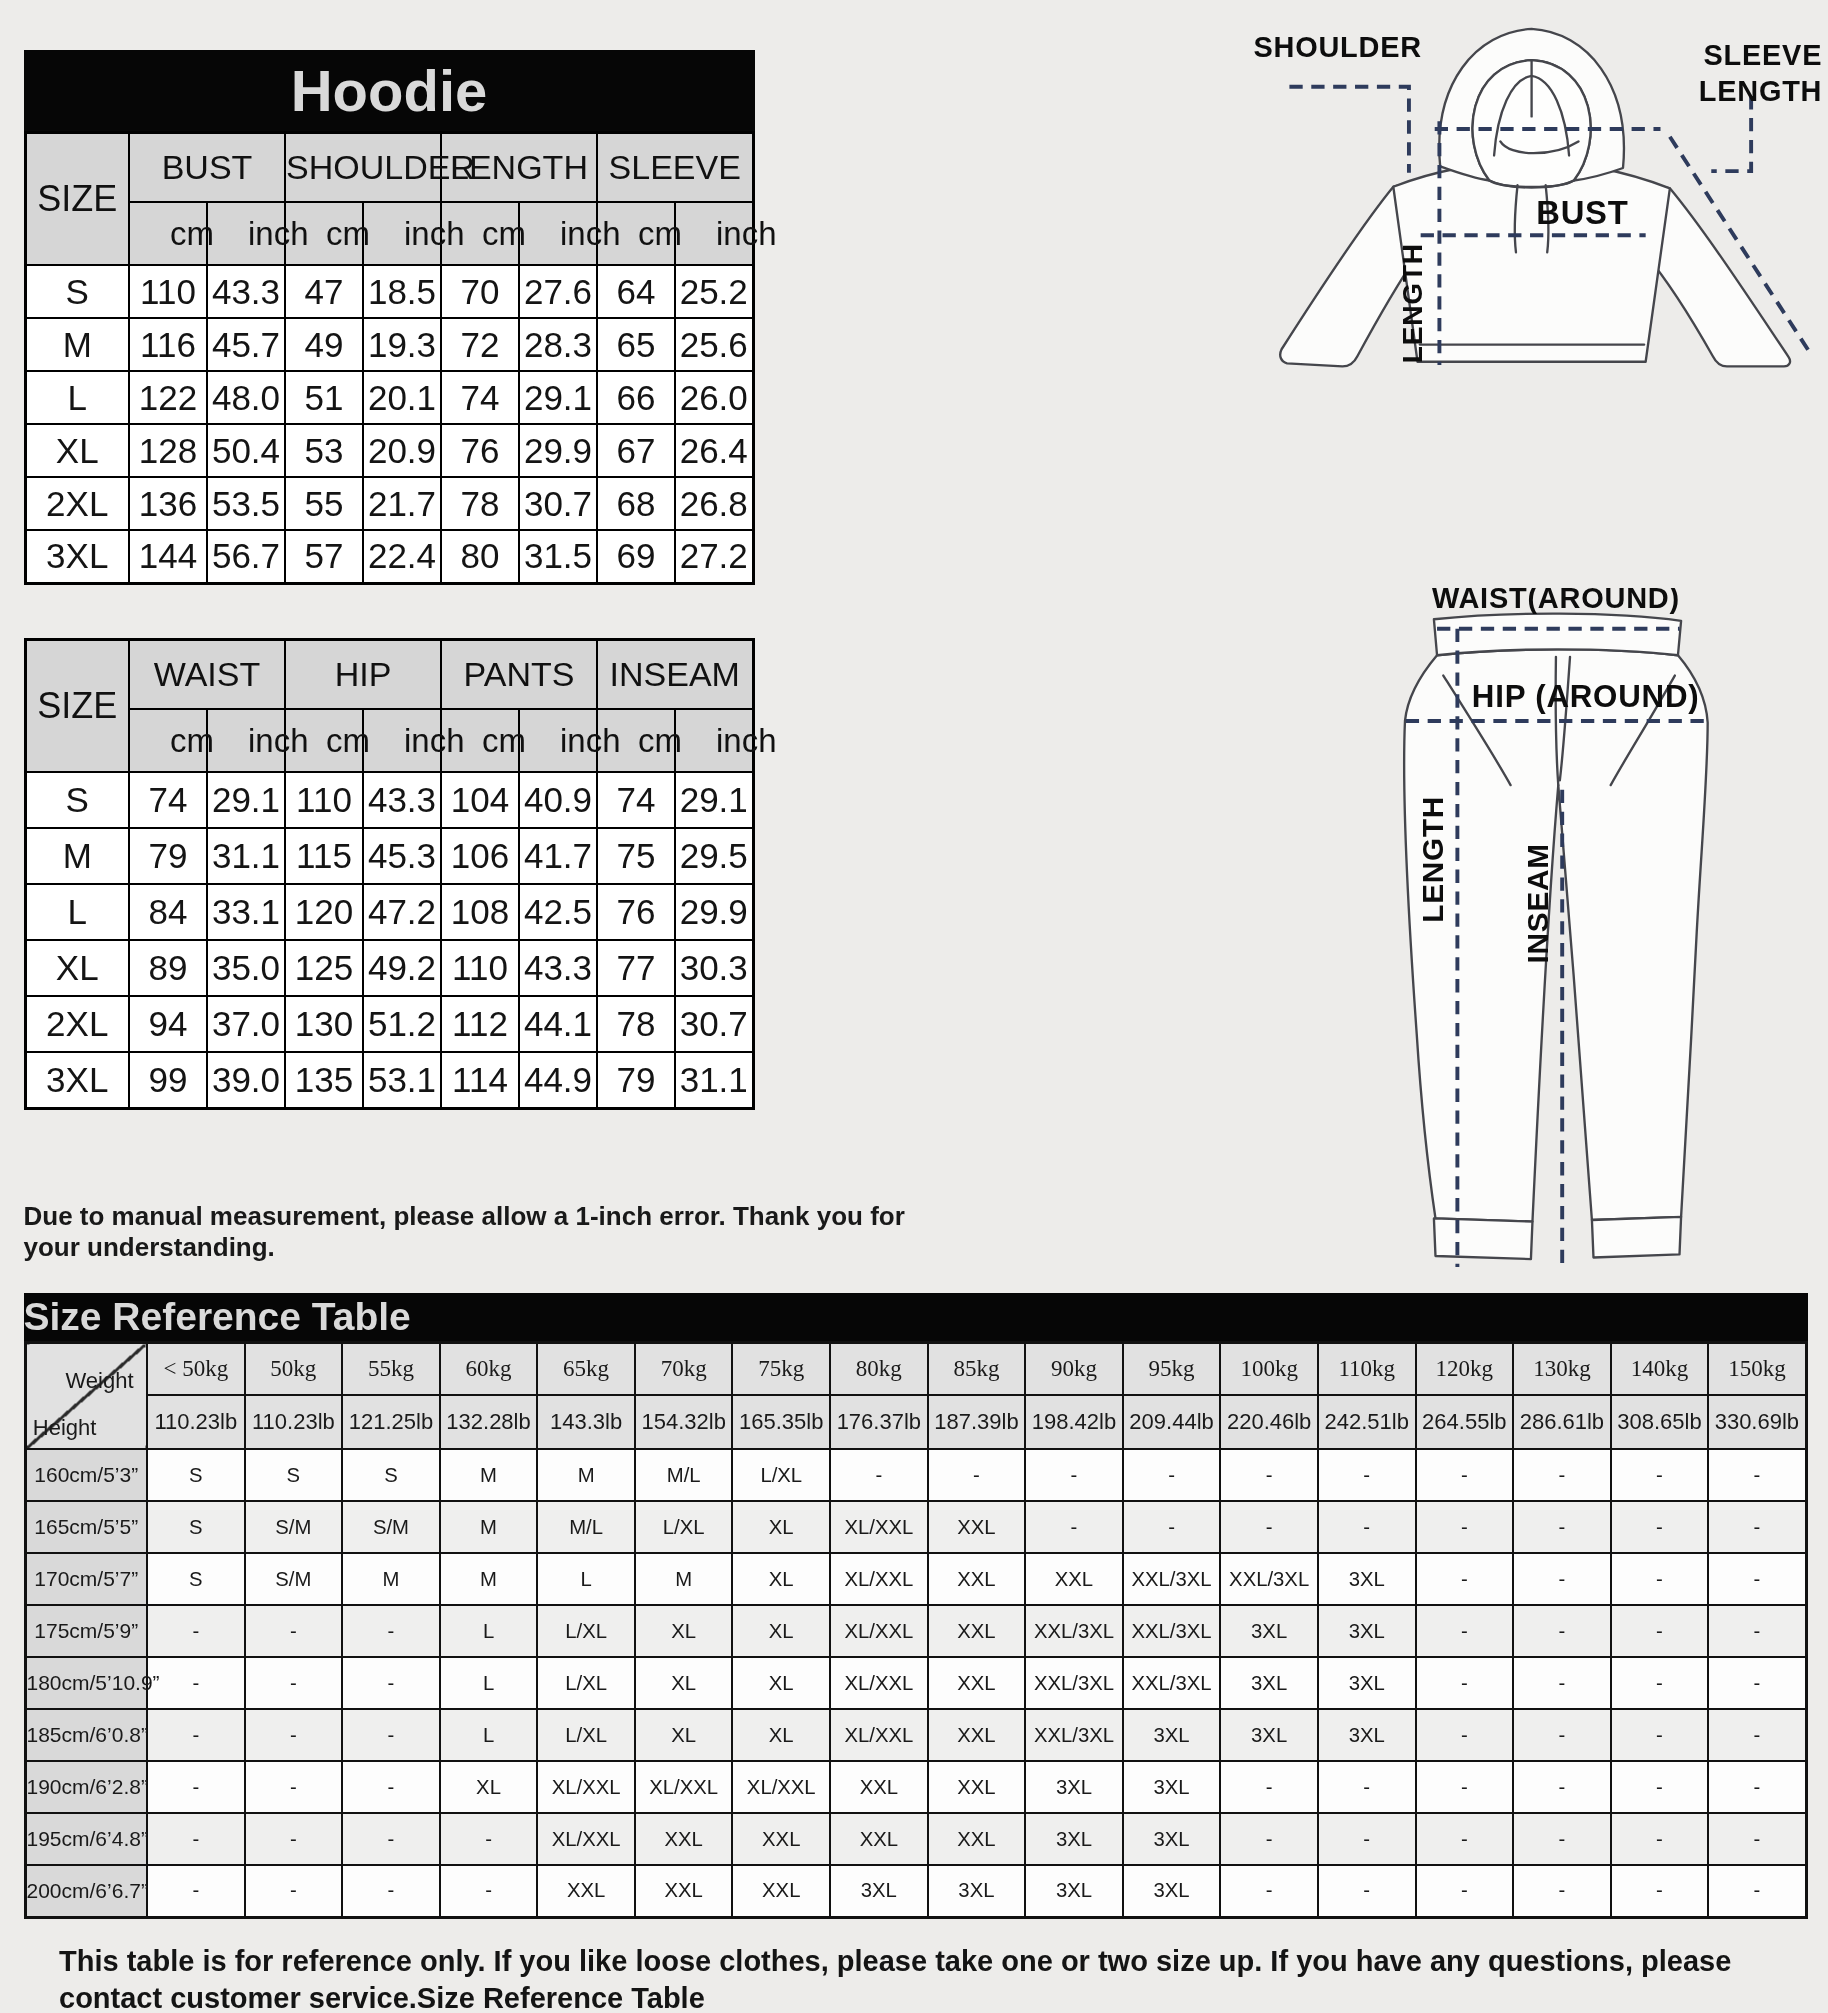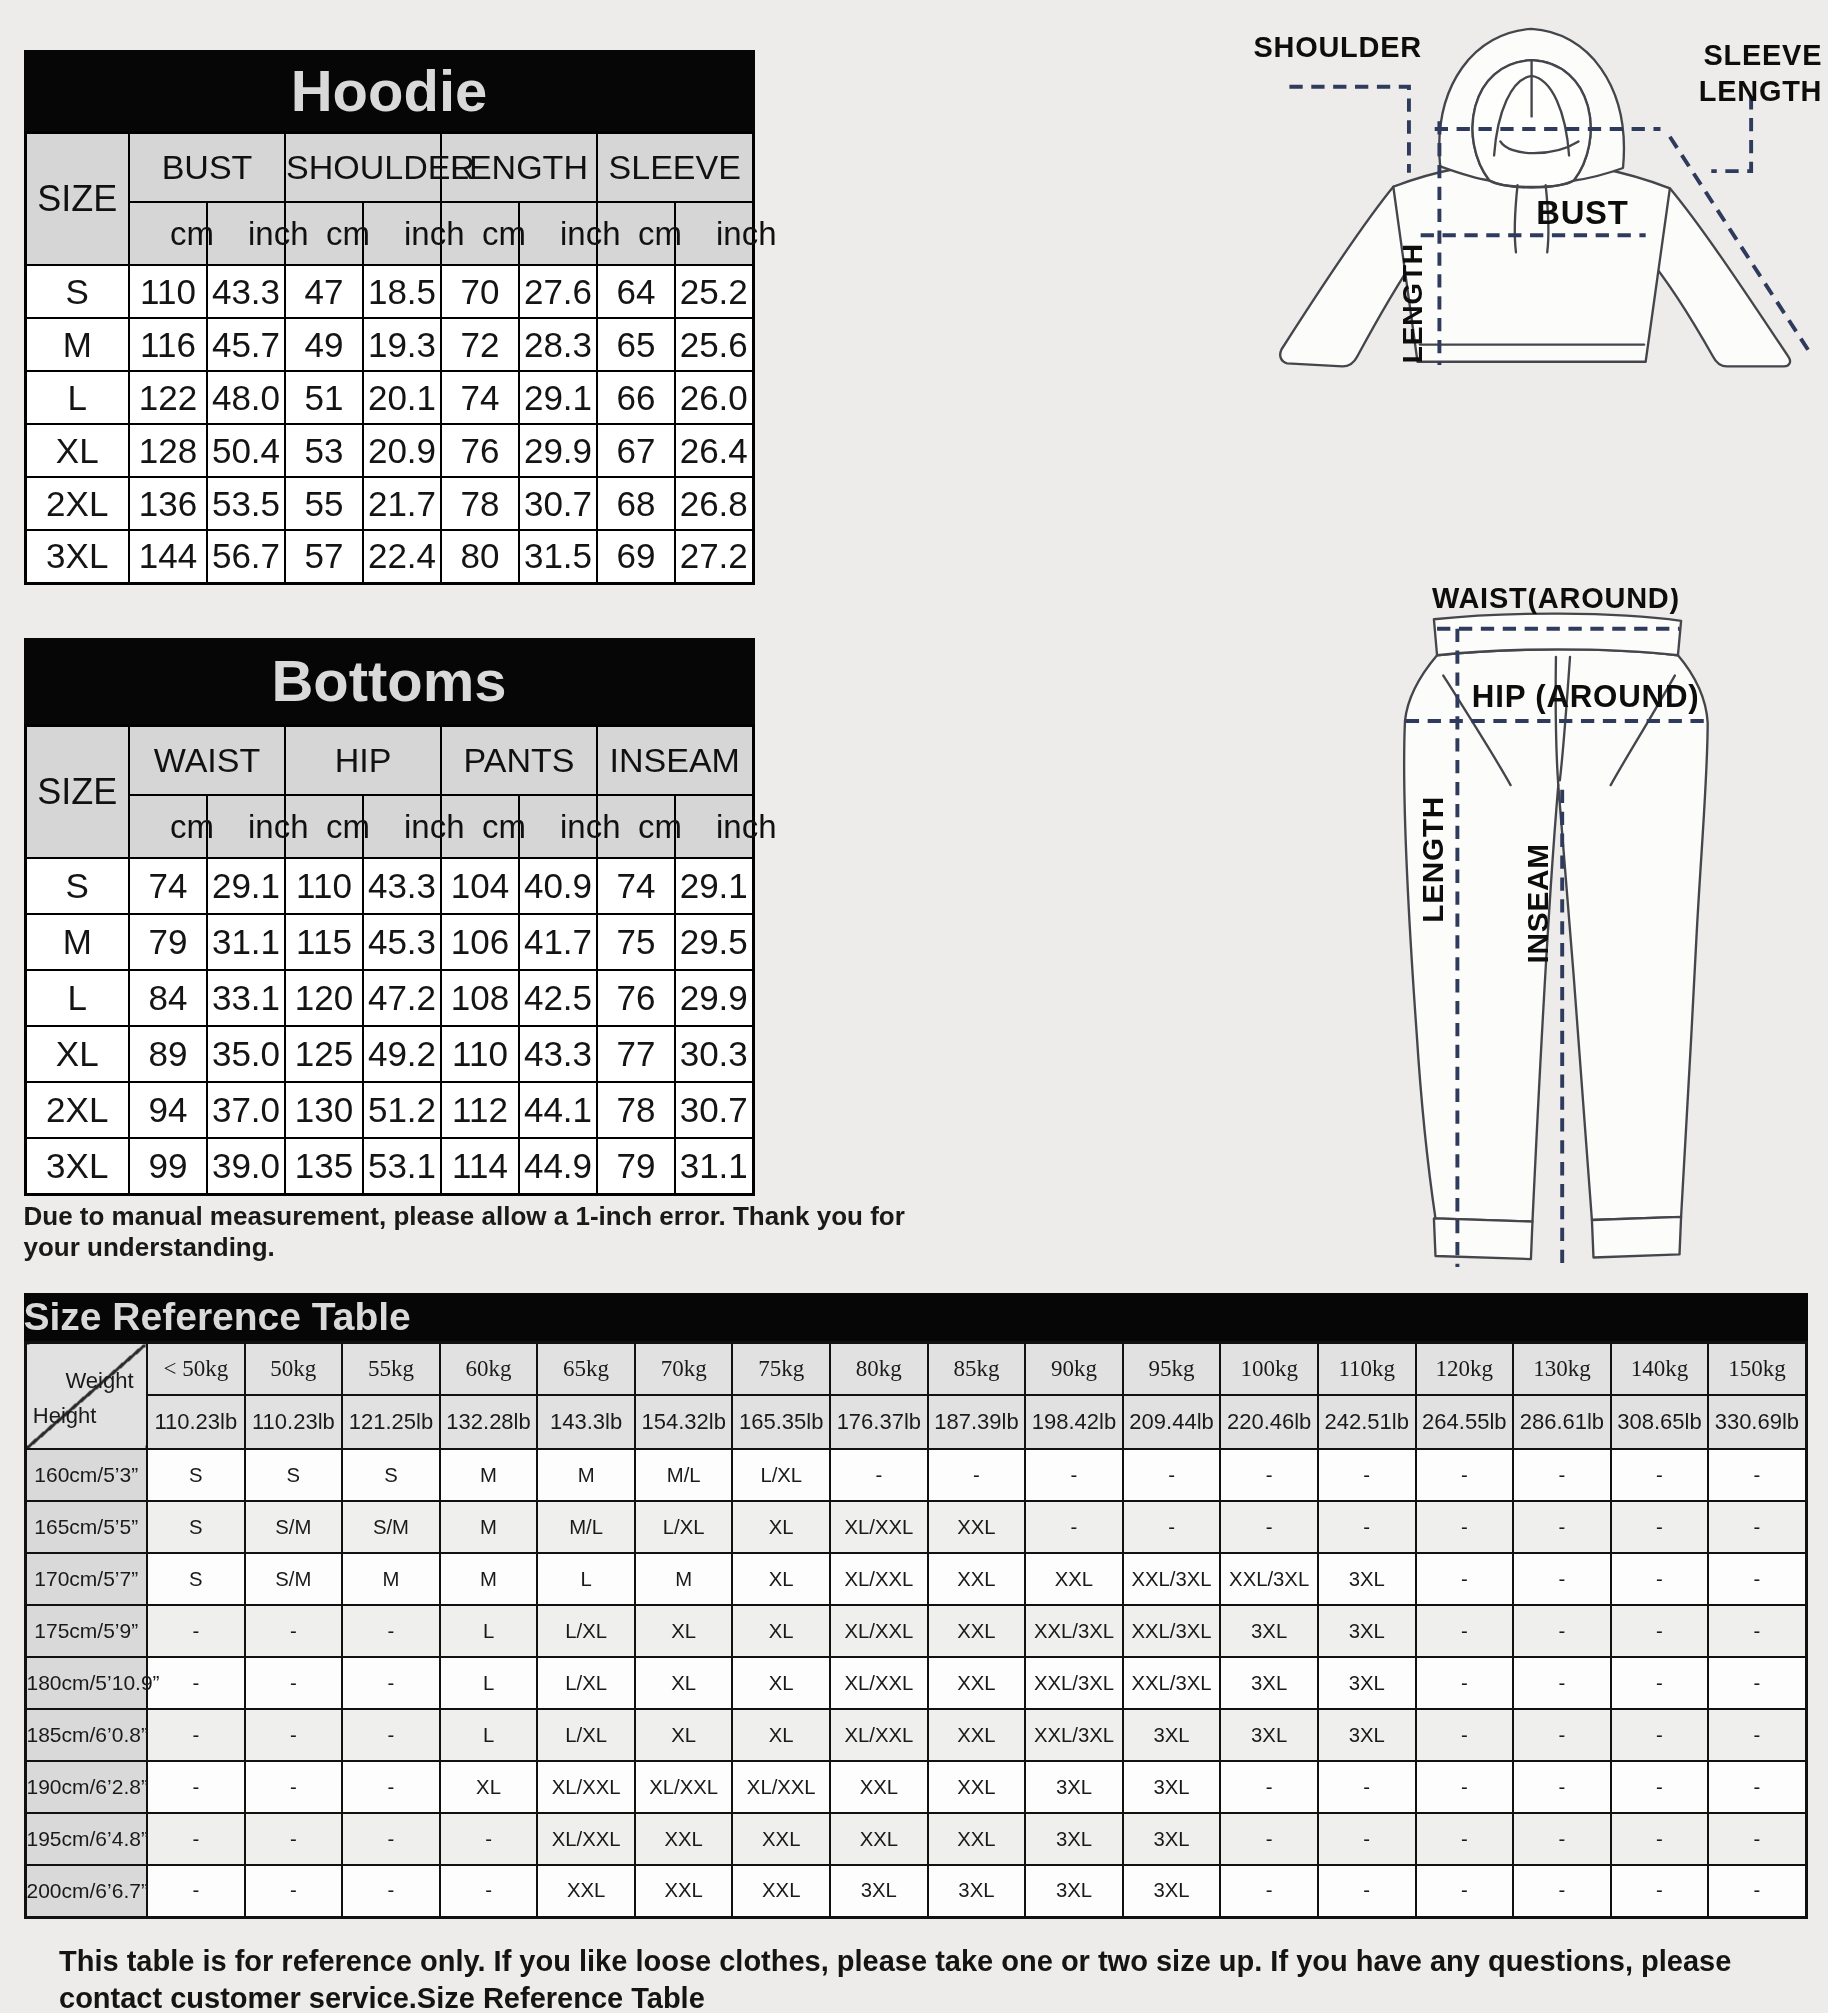--- a/index.html
+++ b/index.html
@@ -40,21 +40,21 @@
   .ref-table thead th.lb{height:52px;background:#e1e1e1;font-size:22px;}
   .ref-table tbody tr{height:52px;}
   .ref-table tbody th.hlabel{background:#d9d9d9;font-size:21px;}
   .ref-table tbody td{font-size:20.3px;background:#fdfdfd;}
   .ref-table tbody tr.alt td{background:#efefee;}
   .corner{position:relative;
         background:linear-gradient(to bottom right,
           rgba(0,0,0,0) calc(50% - 1.6px), #2b2b2b calc(50% - 1.6px), #2b2b2b calc(50% + 1.6px),
           rgba(0,0,0,0) calc(50% + 1.6px)), #e1e1e1;}
   .corner .cw{position:absolute;top:23.5px;right:12.5px;font-size:22px;}
-  .corner .ch{position:absolute;bottom:19px;left:6.3px;font-size:22px;}
+  .corner .ch{position:absolute;bottom:7px;left:6.3px;font-size:22px;}
 
   
   .hoodie-diagram{position:absolute;left:1242px;top:6.3px;}
   .pants-diagram{position:absolute;left:1365px;top:576px;}
   .diagram-label{font-family:"Liberation Sans",sans-serif;font-weight:bold;fill:#0d0d0d;}
 </style>
 </head>
 <body>
 
 <div class="page">
@@ -187,21 +187,20 @@
       <path d="M547,152 L726,428"></path>
     </g>
     <text class="diagram-label" x="14" y="50" font-size="37" letter-spacing="1">SHOULDER</text>
     <text class="diagram-label" x="742" y="60" font-size="37" letter-spacing="1" text-anchor="end">SLEEVE</text>
     <text class="diagram-label" x="742" y="106" font-size="37" letter-spacing="1" text-anchor="end">LENGTH</text>
     <text class="diagram-label" x="435" y="264" font-size="42" letter-spacing="1" text-anchor="middle">BUST</text>
     <text class="diagram-label" transform="rotate(-90 230 442)" x="230" y="442" font-size="36" letter-spacing="1">LENGTH</text>
   </svg>
 
   <section class="garment-block bottoms-block">
-    <div class="tbl-title">Bottoms</div>
     <table class="size-table" id="bottoms-table">
         <colgroup>
           <col style="width: 104px;">
           <col>
           <col>
           <col>
           <col>
           <col>
           <col>
           <col>

